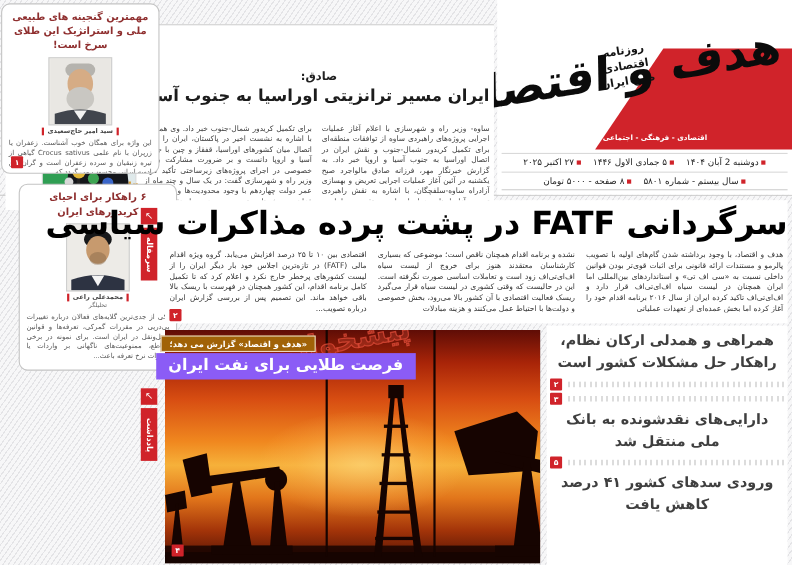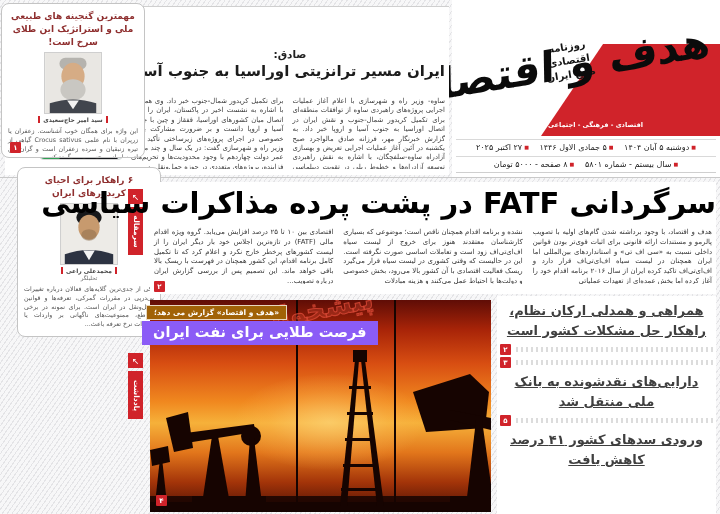--- a/index.html
+++ b/index.html
@@ -27,21 +27,21 @@
   .tagline { position:absolute; left:78px; top:40px; width:78px; transform:rotate(-9deg);
     font-size:10px; line-height:14px; font-weight:bold; color:#141414; text-align:center; }
   .dateline { position:absolute; left:4px; right:4px; text-align:center; font-size:8px;
     color:#222; padding-top:3px; border-top:1px solid #d9d9d9; height:16px; white-space:nowrap; }
   .dl1 { top:139px; }
   .dl2 { top:156px; border-bottom:1px solid #cfcfcf; height:17px; }
   .dateline .seg { margin:0 4px; }
   .dateline .dot { font-style:normal; color:#d0232a; font-size:5px; vertical-align:1px; margin-left:2px; }
 
   
-  .top-article { left:5px; top:6px; width:444px; height:169px; border-top:1px solid #cfcfcf; }
+  .top-article { left:5px; top:22px; width:444px; height:169px; border-top:1px solid #cfcfcf; }
   .ta-kicker { position:absolute; left:130px; top:41px; width:310px; text-align:center;
     font-size:10.5px; font-weight:bold; color:#222; }
   .ta-headline { position:absolute; left:124px; top:55px; width:316px; text-align:center;
     font-size:15px; font-weight:bold; color:#1c1c1c; white-space:nowrap; }
   .ta-photo { position:absolute; left:33px; top:52px; width:86px; height:101px;
     border:1px solid #d8d8d8; border-radius:6px; overflow:hidden; background:#dfe9ea; }
   .ta-cols { position:absolute; left:126px; right:4px; top:90px; bottom:6px;
     display:flex; gap:9px; direction:rtl; overflow:hidden; }
   .ta-cols .col { flex:1; font-size:6.8px; line-height:9.4px; color:#3d3d3d; text-align:justify; }
   .ta-pg { position:absolute; left:112px; top:142px; font-size:8px; font-weight:bold;
@@ -92,21 +92,21 @@
     -webkit-text-stroke:1.1px rgba(214,70,52,.85); letter-spacing:6px; pointer-events:none; }
   .ps-kicker { position:absolute; left:-4px; top:5px; background:#a16207; color:#fff;
     border:1px solid rgba(255,255,255,.75); font-size:7.5px; font-weight:bold; padding:2px 7px; }
   .ps-title { position:absolute; left:-8px; top:21px; background:#8b5cf6; color:#fff;
     font-size:14.5px; font-weight:bold; padding:3px 11px 5px; letter-spacing:.3px; }
   .ps-pg { left:6px; bottom:6px; }
 
   
   .right-rail { left:497px; top:296px; width:219px; height:218px; padding-top:2px; }
   .rr-item { padding:3px 6px 2px; text-align:center; font-size:13px; font-weight:bold;
-    color:#3f3f3f; line-height:20px;text-decoration:underline; }
+    color:#3f3f3f; line-height:20px; }
   .rr-sep { display:flex; align-items:center; gap:5px; height:13px; padding:0 3px; }
   .rr-sep .pg { position:static; flex:0 0 auto; }
   .rr-sep .ln { flex:1; height:5px;
     background:repeating-linear-gradient(90deg,#dcdcdc 0 2px, transparent 2px 5px); }
 </style>
 </head>
 <body>
 
 <div class="page">
 
@@ -115,21 +115,21 @@
   <section class="panel masthead">
     <div class="red-banner"></div>
     <div class="tagline">
       <div>روزنامه اقتصادی</div>
       <div>صبح ایران</div>
     </div>
     <div class="paper-logo">هدف و اقتصاد</div>
     <div class="banner-subtitle">اقتصادی - فرهنگی - اجتماعی</div>
 
     <div class="dateline dl1">
-      <span class="seg"><i class="dot">■</i><span>دوشنبه ۵ آبان ۱۴۰۴</span></span>
+      <span class="seg"><i class="dot">■</i><span>دوشنبه 2 آبان ۱۴۰۴</span></span>
       <span class="seg"><i class="dot">■</i><span>۵ جمادی الاول ۱۴۴۶</span></span>
       <span class="seg"><i class="dot">■</i><span>۲۷ اکتبر ۲۰۲۵</span></span>
     </div>
     <div class="dateline dl2">
       <span class="seg"><i class="dot">■</i><span>سال بیستم - شماره ۵۸۰۱</span></span>
       <span class="seg"><i class="dot">■</i><span>۸ صفحه - ۵۰۰۰ تومان</span></span>
     </div>
   </section>
 
   <section class="panel top-article">

